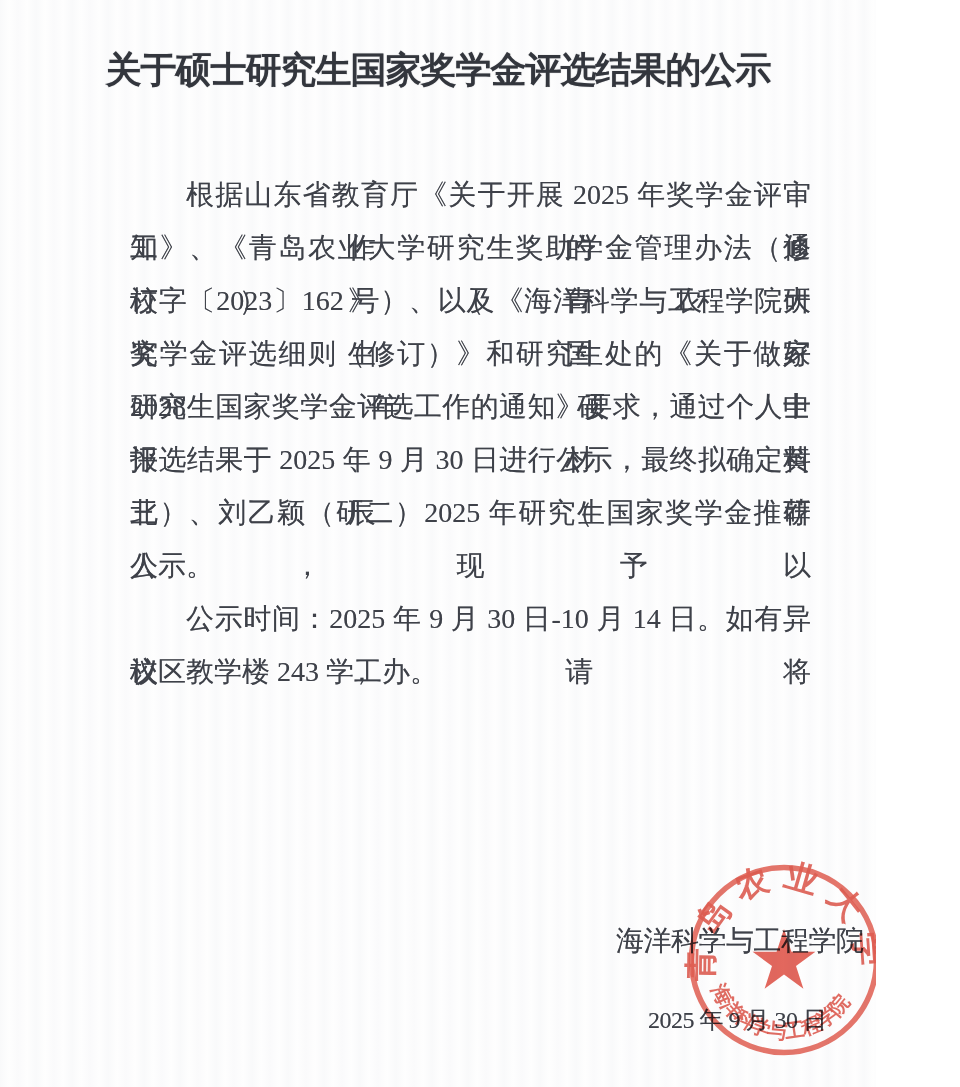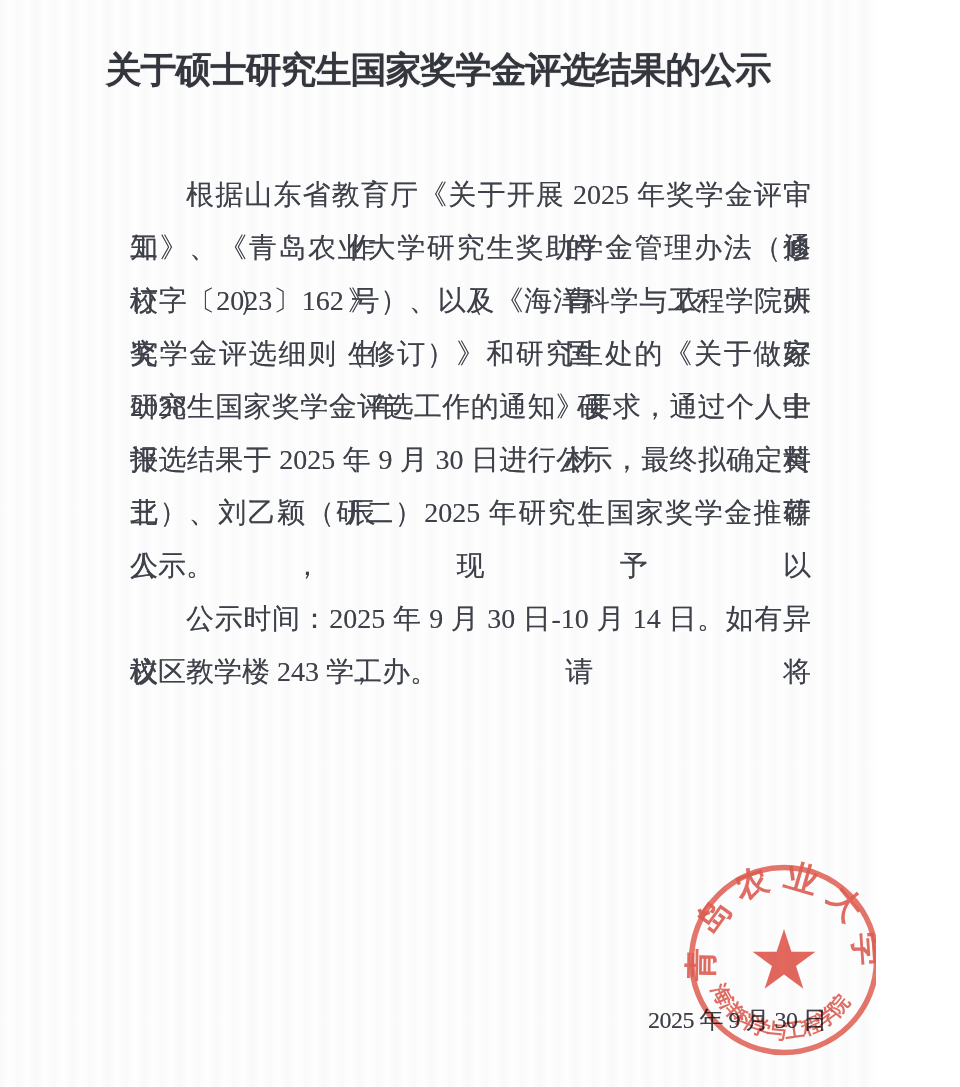--- a/index.html
+++ b/index.html
@@ -90,20 +90,21 @@
     <div class="line fill">校字〔2023〕162 号）、以及《海洋科学与工程学院研究生国家</div>
     <div class="line fill">奖学金评选细则（修订）》和研究生处的《关于做好 2028 年硕士</div>
     <div class="line fill">研究生国家奖学金评选工作的通知》要求，通过个人申报、材料</div>
     <div class="line fill">评选结果于 2025 年 9 月 30 日进行公示，最终拟确定黄北辰（研</div>
     <div class="line fill">三）、刘乙颖（研二）2025 年研究生国家奖学金推荐人，现予以</div>
     <div class="line">公示。</div>
     <div class="line indent fill">公示时间：2025 年 9 月 30 日-10 月 14 日。如有异议，请将</div>
     <div class="line">校区教学楼 243 学工办。</div>
   </div>
 
+  <div class="sig-org">海洋科学与工程学院</div>
   <div class="sig-date">2025 年 9 月 30 日</div>
 
   <svg class="seal" viewBox="664 840 248 240" xmlns="http://www.w3.org/2000/svg">
     <defs>
       <path id="sealTopArc" d="M 716.3 984.6 A 72 72 0 1 1 851.7 984.6" fill="none"></path>
       <path id="sealBottomArc" d="M 710.7 986.7 A 78 78 0 0 0 857.3 986.7" fill="none"></path>
       <filter id="sealSoft" x="-10%" y="-10%" width="120%" height="120%">
         <feGaussianBlur stdDeviation="0.55"></feGaussianBlur>
       </filter>
     </defs>

